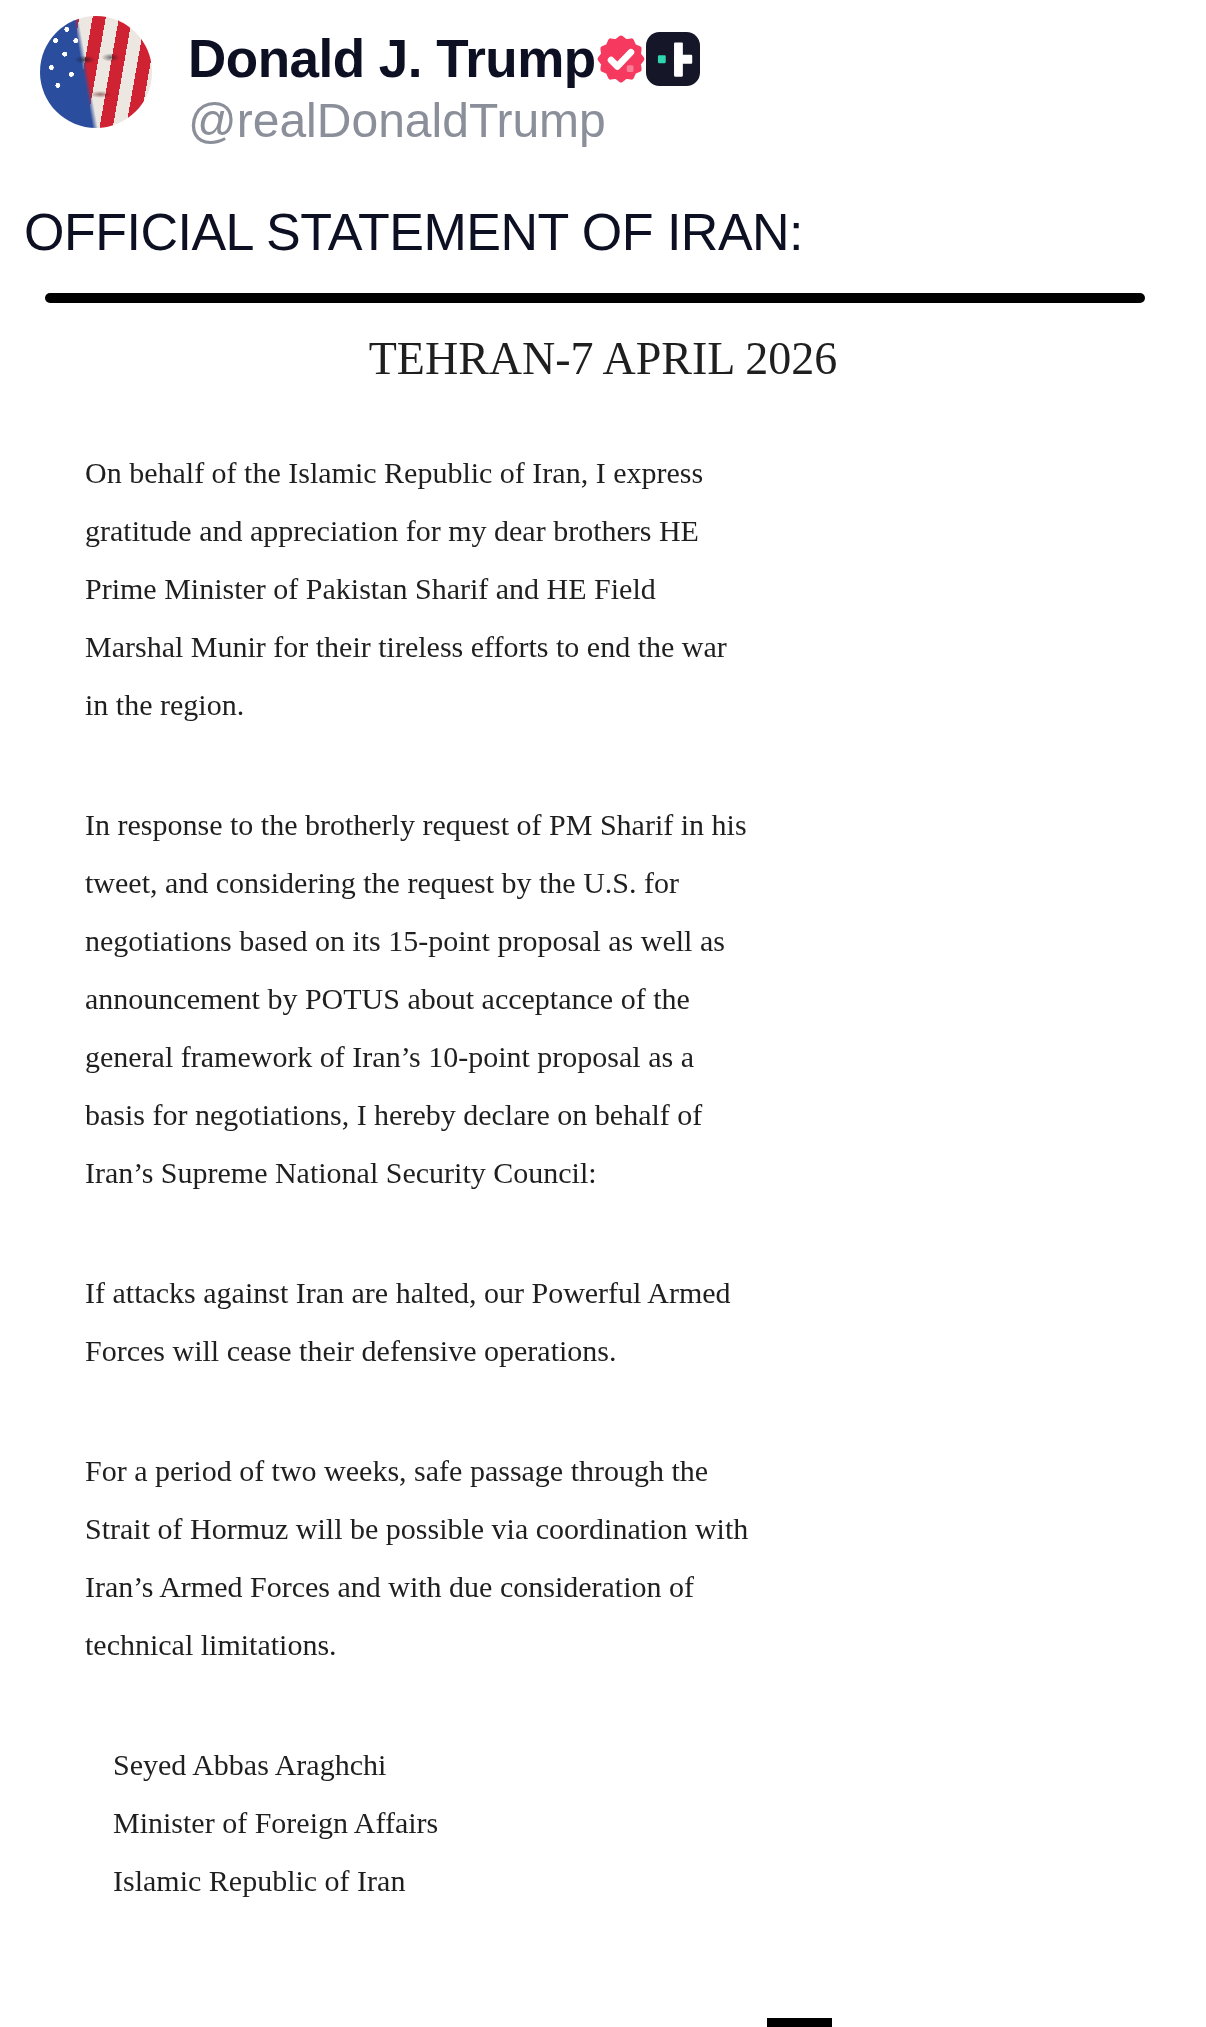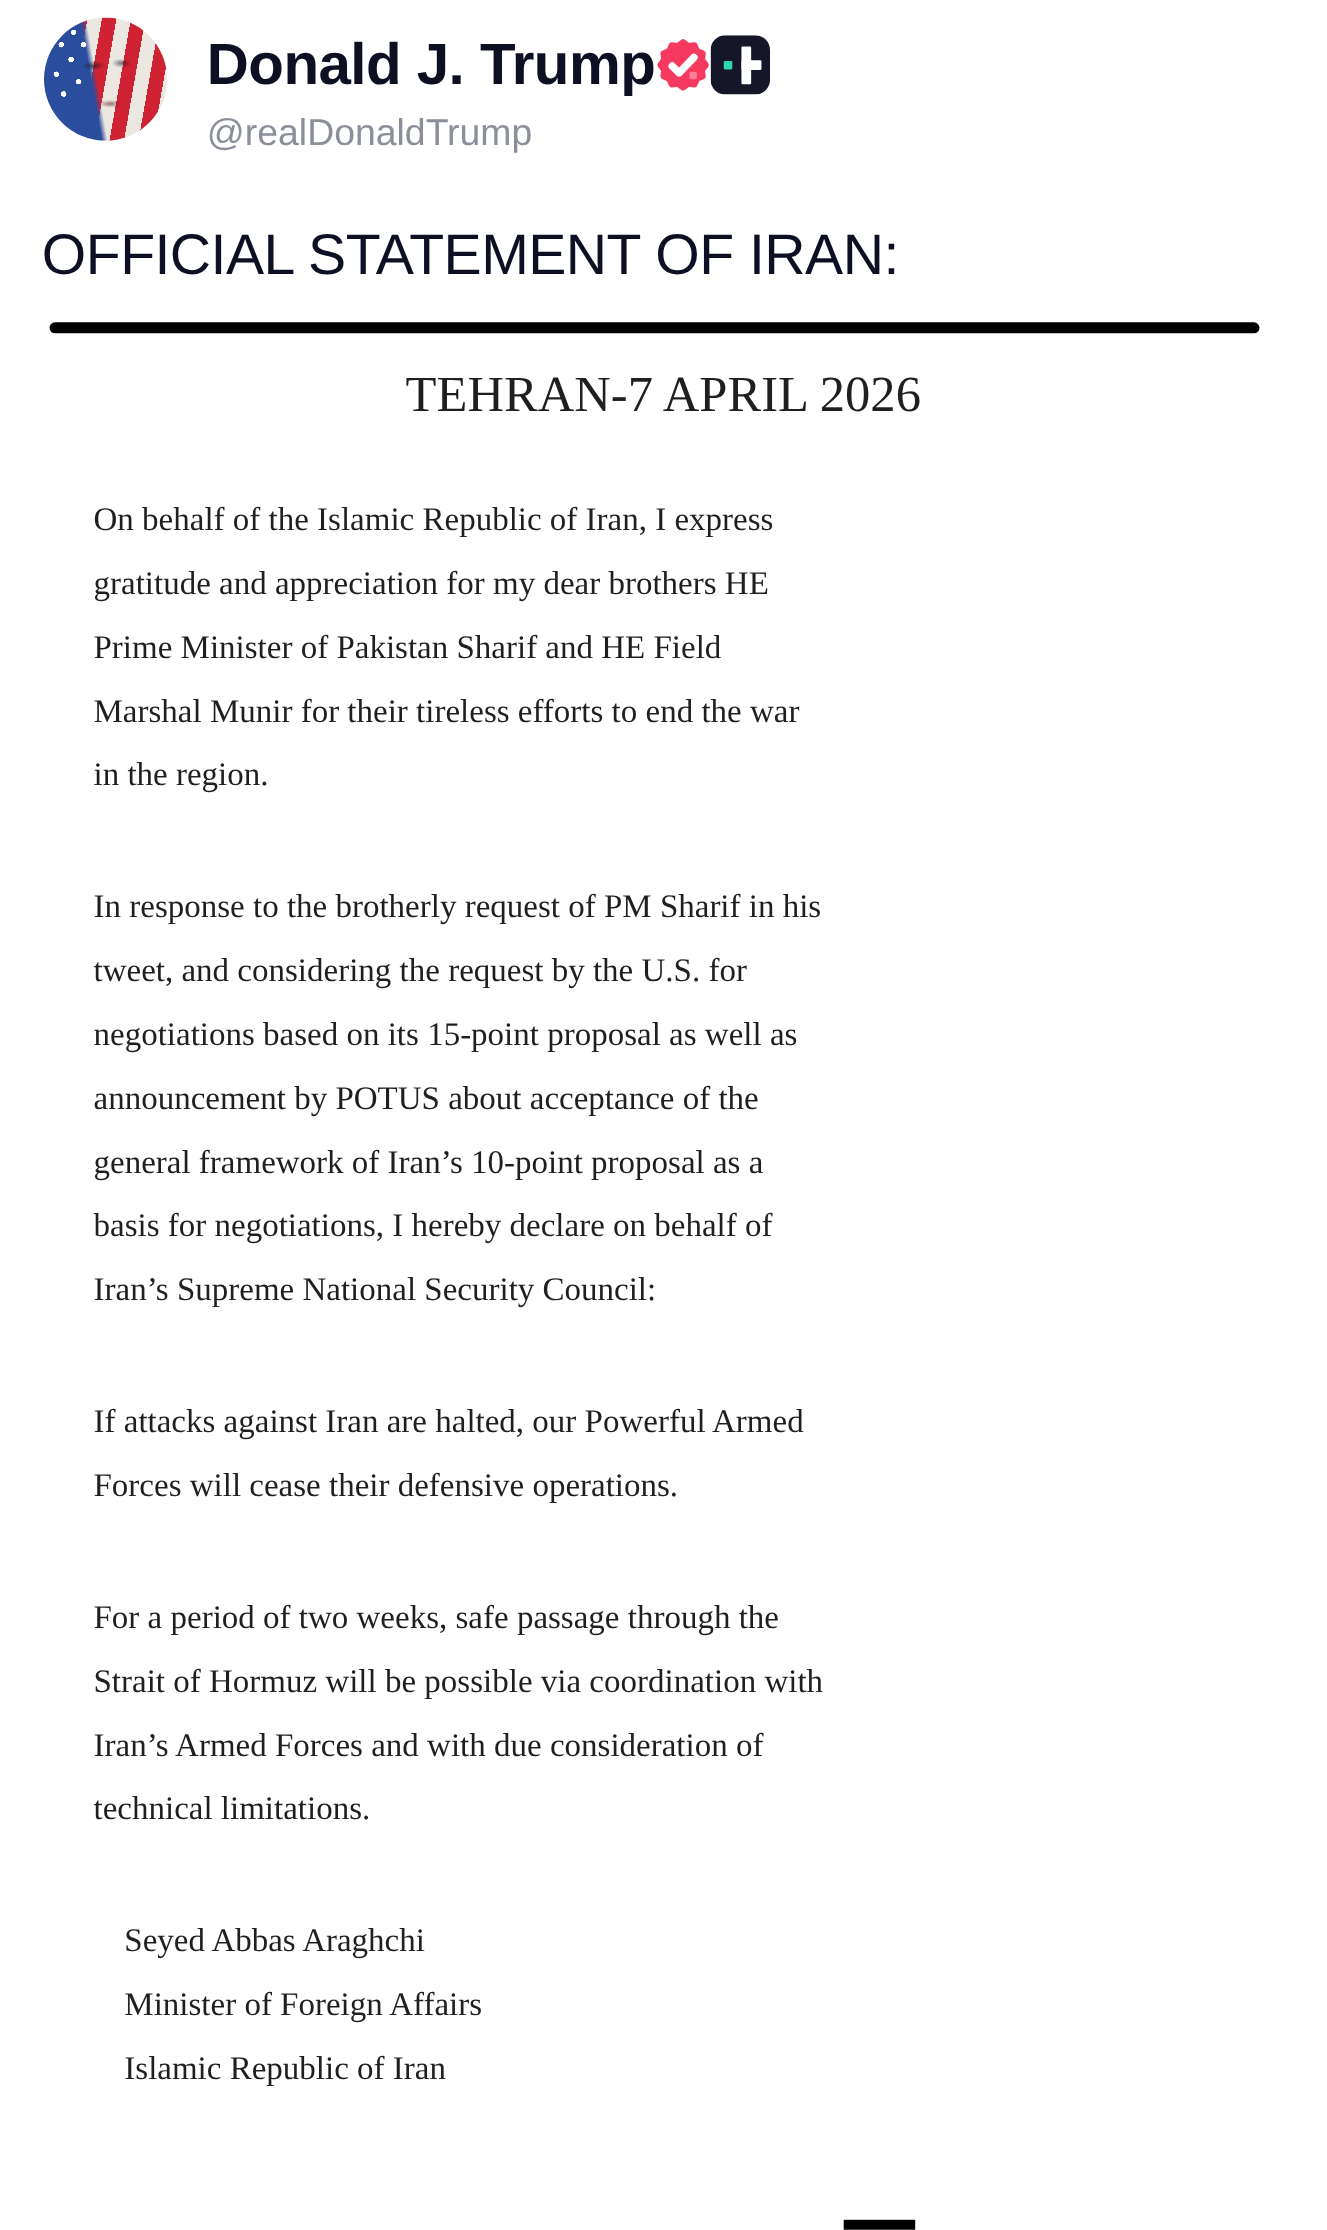--- a/index.html
+++ b/index.html
@@ -40,29 +40,29 @@
     font-size: 53px;
     font-weight: bold;
     letter-spacing: -0.5px;
     color: var(--name-text, #0d1023);
     line-height: 58px;
     white-space: nowrap;
   }
   .badge { flex: 0 0 auto; display: block; }
   .handle {
     margin-top: 8px;
-    font-size: 34px;
+    font-size: 48px;
     color: var(--handle-text, #8b8f9a);
     line-height: 50px;
   }
 
   
   .post-text {
     position: absolute;
-    left: 38px; top: 202px;
+    left: 24px; top: 202px;
     width: 1140px;
     font-size: 52px;
     letter-spacing: -0.5px;
     color: var(--name-text, #0d1023);
     line-height: 60px;
     white-space: nowrap;
   }
 
   
   .doc { position: absolute; left: 0; top: 0; width: 1206px; }

